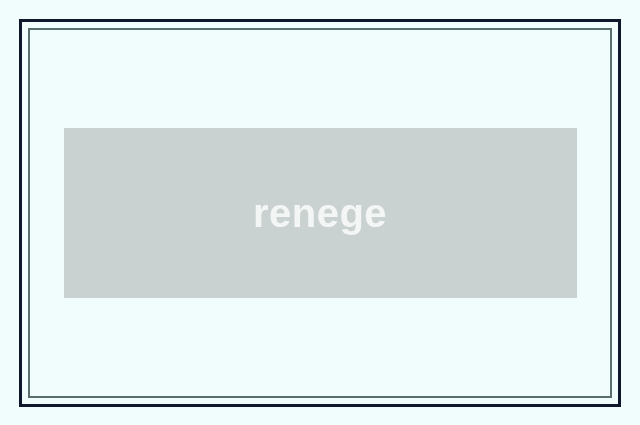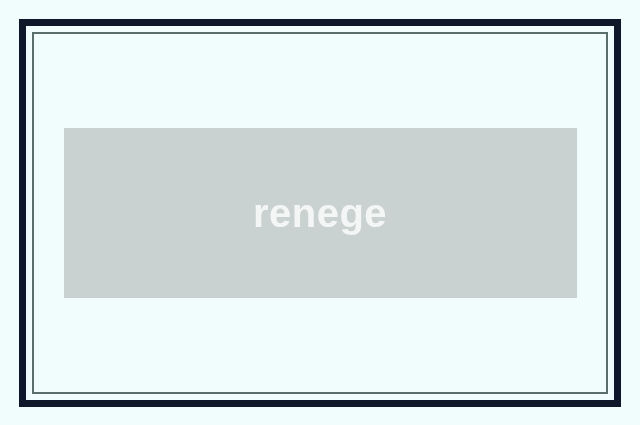--- a/index.html
+++ b/index.html
@@ -13,21 +13,21 @@
     overflow: hidden;
     font-family: "Liberation Sans", sans-serif;
     position: relative;
   }
   .frame-outer {
     position: absolute;
     left: 19px;
     top: 19px;
     right: 19px;
     bottom: 18px;
-    border: 7px solid #0f172a;
+    border: 3px solid #0f172a;
     box-sizing: border-box;
     background: #f0fdfc;
   }
   .frame-inner {
     position: absolute;
     left: 6px;
     top: 6px;
     right: 6px;
     bottom: 6px;
     border: 2px solid #5a6e6e;

